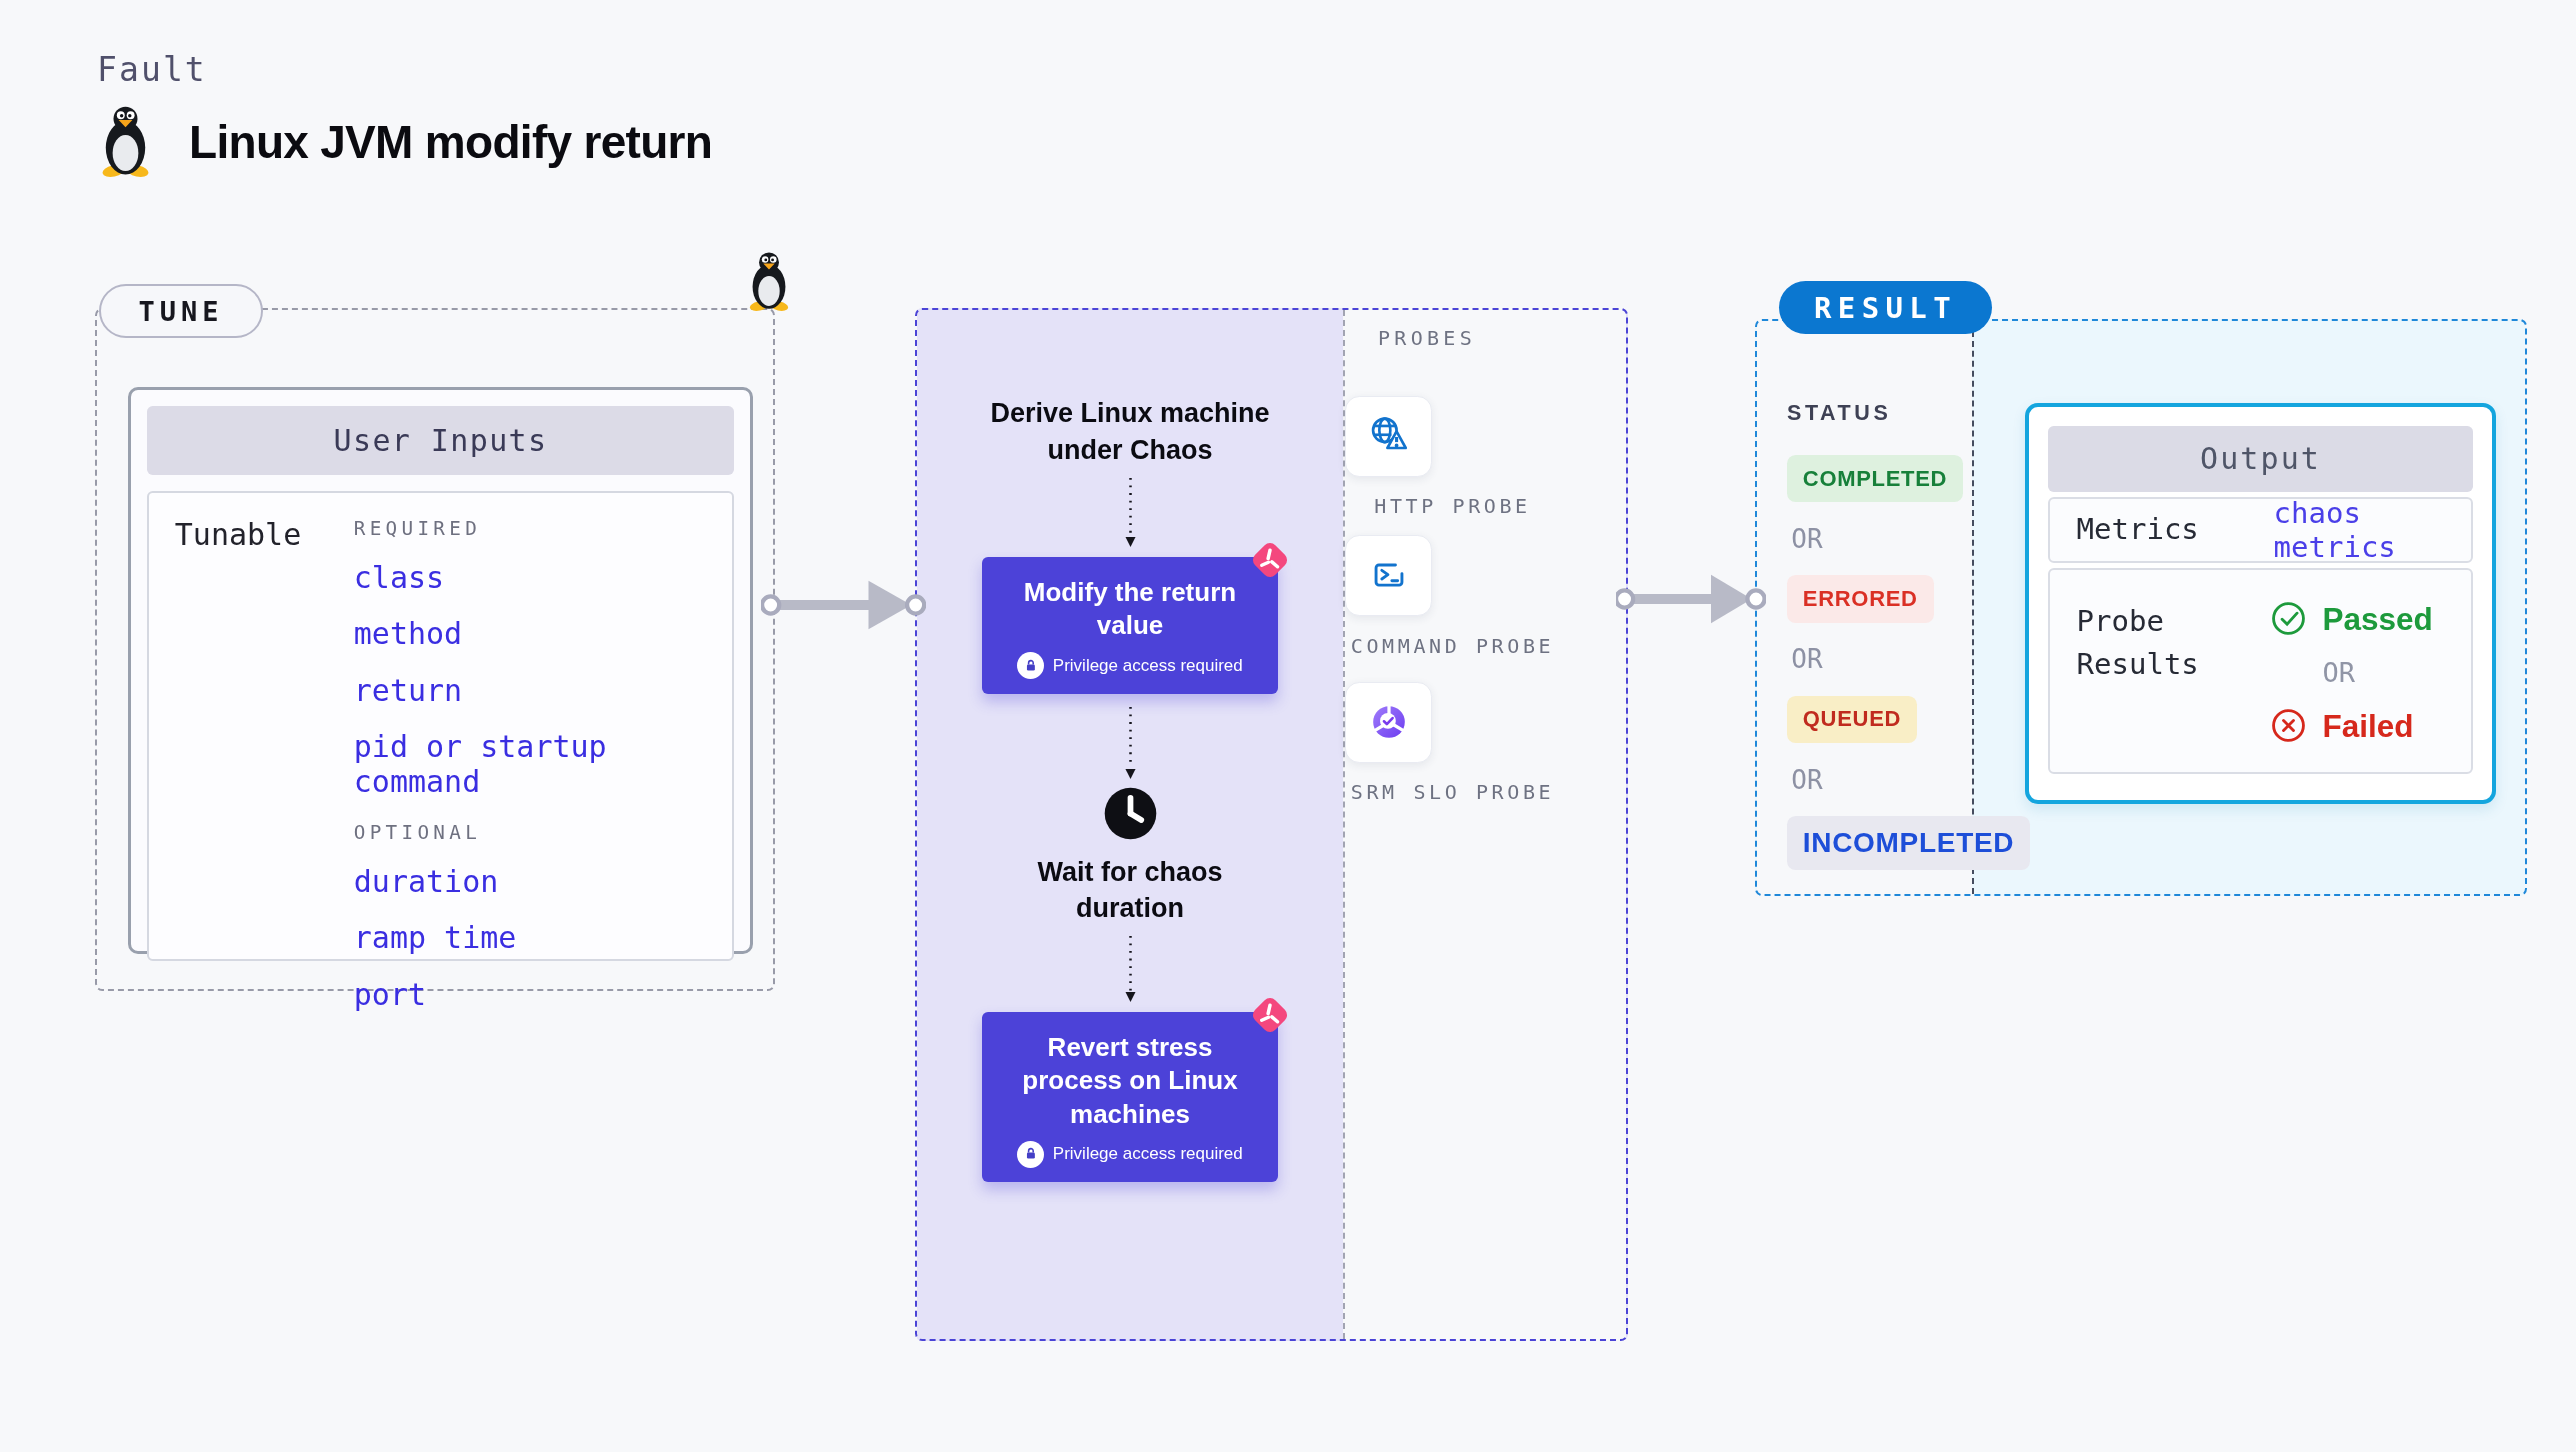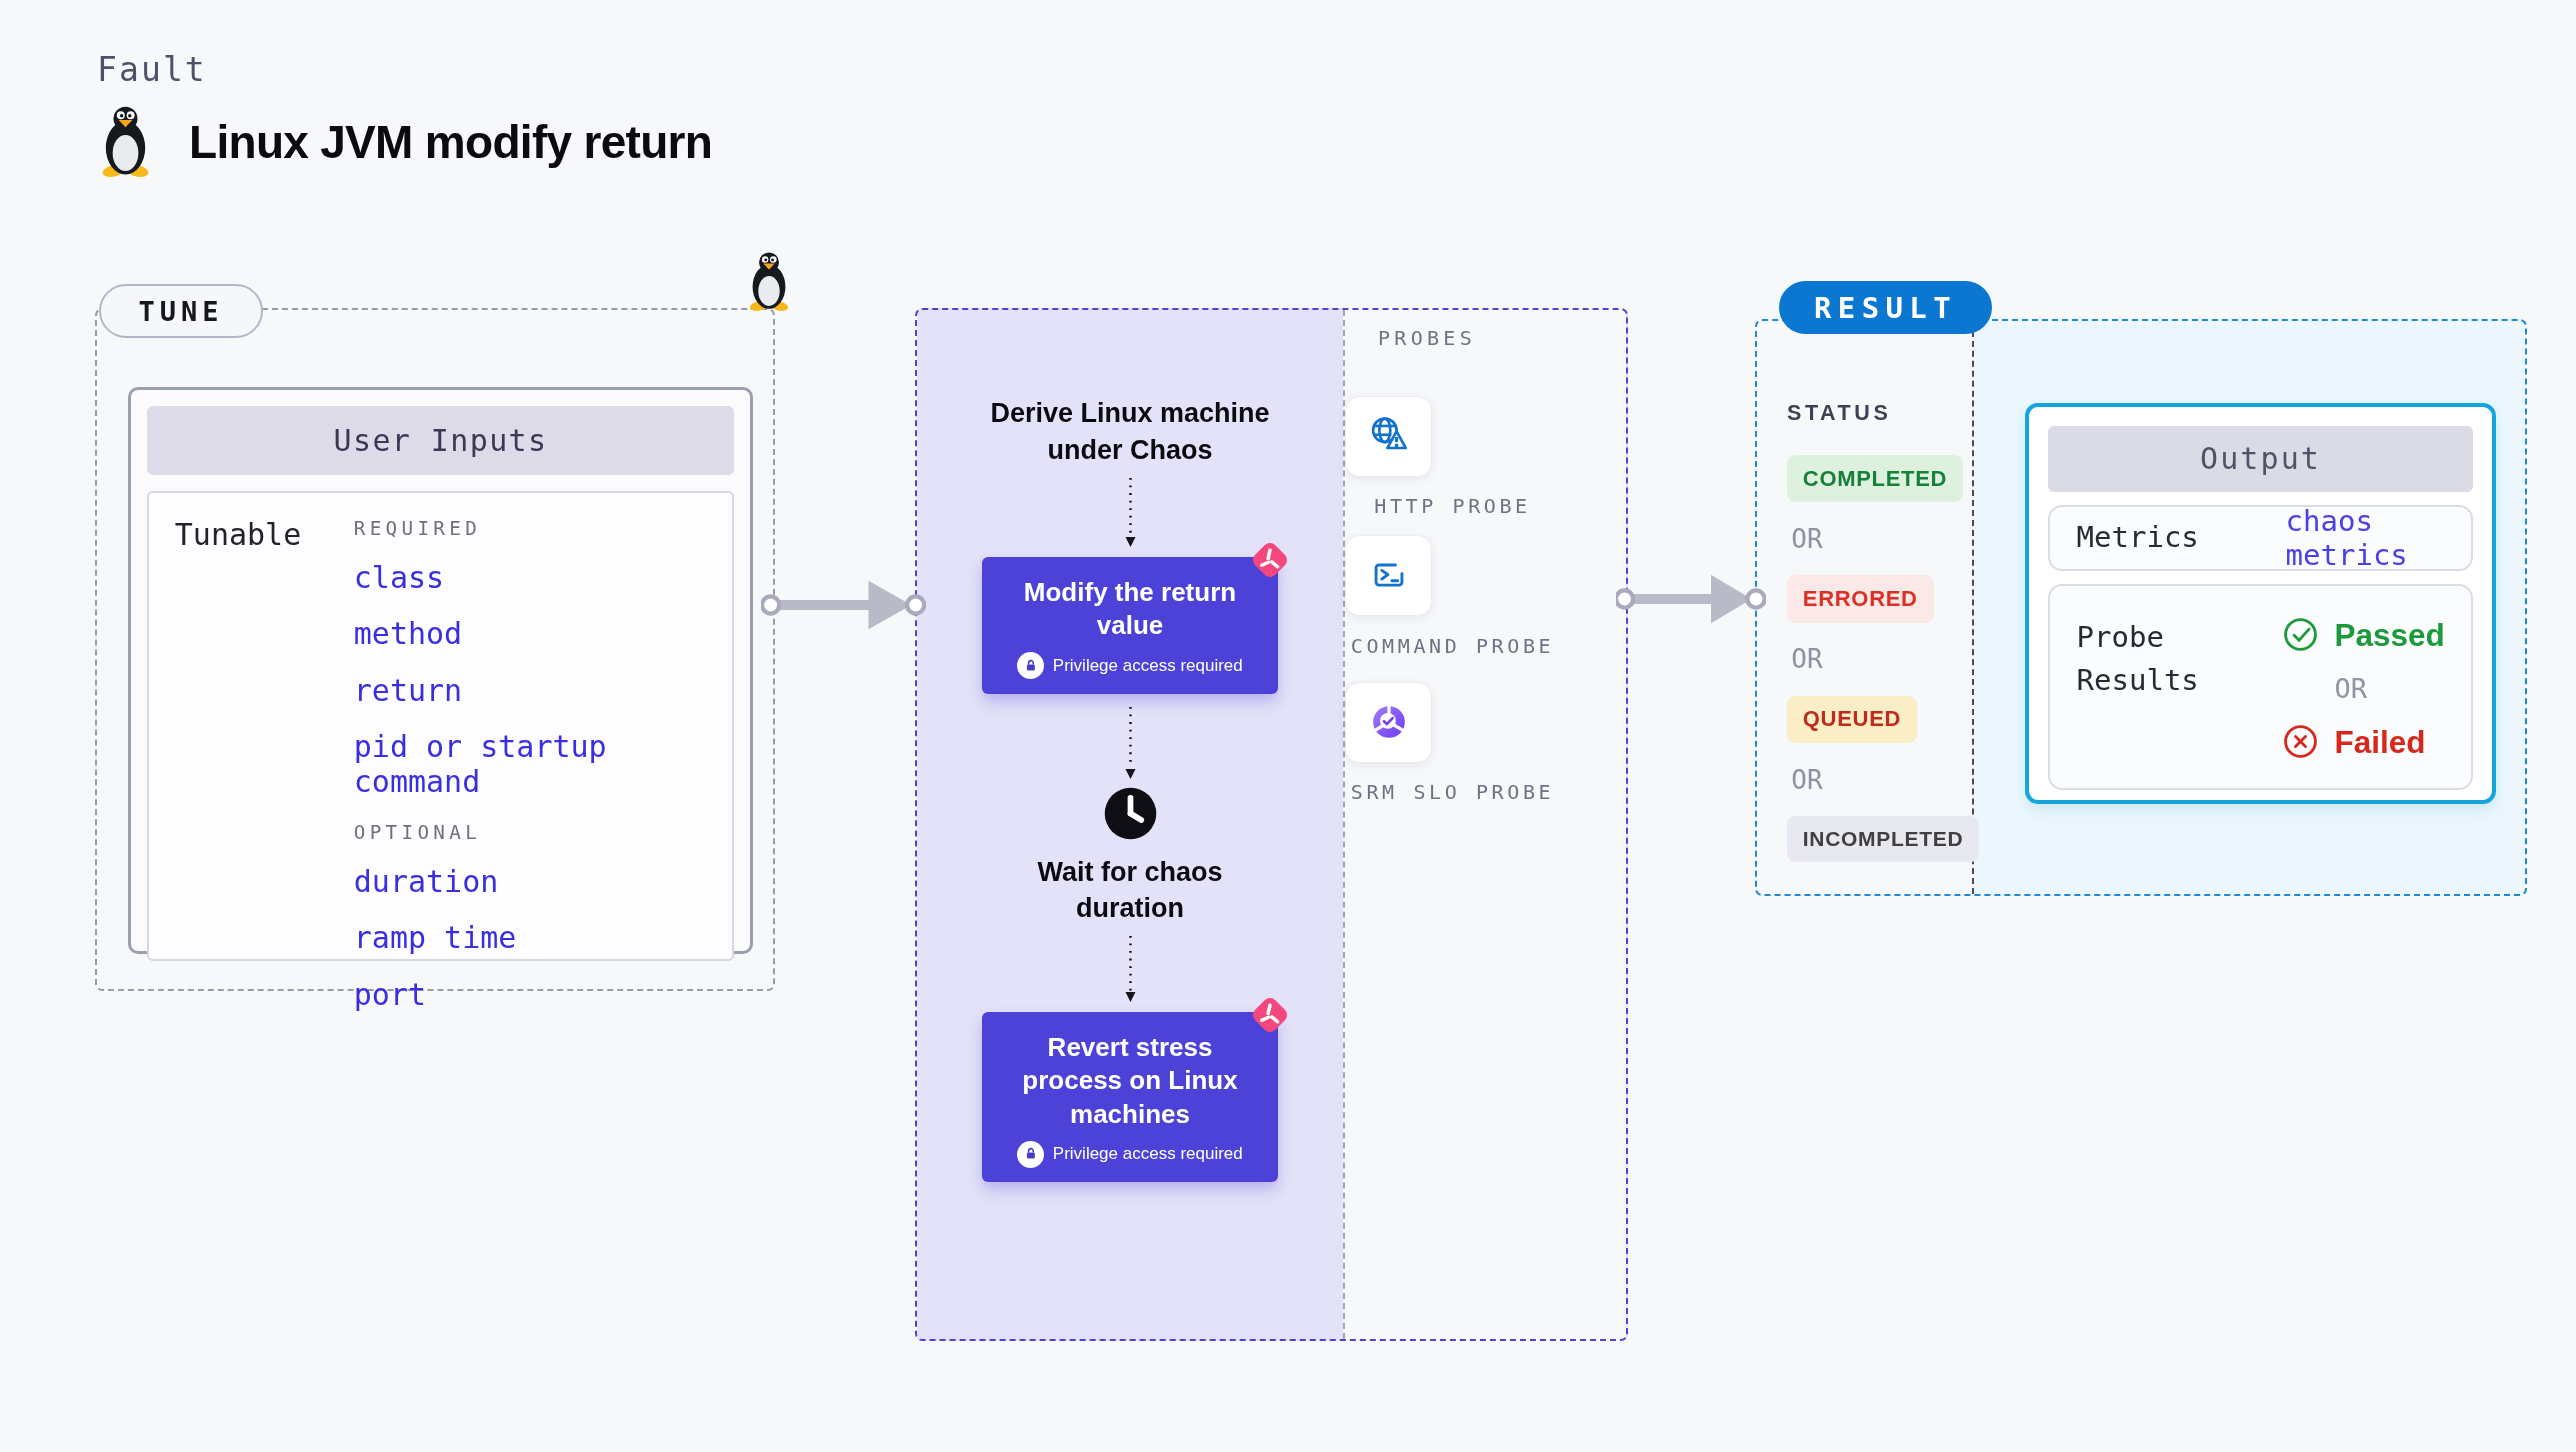--- a/index.html
+++ b/index.html
@@ -85,31 +85,31 @@
               border:2.9px dashed #1f88d9;border-radius:7.2px;
               background:linear-gradient(90deg,rgba(0,0,0,0) 0px,rgba(0,0,0,0) 215px,#ebf7fd 215px);}
   .result-divider{position:absolute;left:215px;top:0;height:100%;border-left:2.1px dashed #454c5e;}
   .status-col{position:absolute;left:0;top:0;width:215px;padding:80px 0 0 30px;box-sizing:border-box;}
   .status-heading{font-weight:700;font-size:21.5px;color:#3e4154;letter-spacing:3.6px;margin-bottom:29px;}
   .status-pill{display:inline-block;padding:10.7px 15.8px;border-radius:8.6px;font-weight:700;
                font-size:22px;letter-spacing:0.7px;margin-bottom:21.5px;}
   .st-success{background:#def1df;color:#17803a;}
   .st-error{background:#fbe9e8;color:#da3025;}
   .st-warning{background:#f9eec6;color:#c02b1f;}
-  .st-neutral{background:#e8e8f0;color:#404040;font-size:21px;}
+  .st-neutral{background:#e8e8f0;color:#1d4ed8;font-size:28px;}
   .status-or{font-family:"DejaVu Sans Mono",monospace;font-size:26px;color:#8d91a4;
              margin:0 0 21.5px 4.3px;}
   .output-card{position:absolute;left:268px;top:82px;width:471px;height:401px;box-sizing:border-box;
                background:#fff;border:4.3px solid #14a5de;border-radius:13px;padding:18.6px;
                box-shadow:0 5.7px 13px rgba(20,120,170,.12);}
   .output-header{height:66px;background:#dbdbe6;border-radius:5.7px;display:flex;align-items:center;
                  justify-content:center;font-family:"DejaVu Sans Mono",monospace;font-size:30px;
                  color:#4f5568;letter-spacing:2.1px;}
-  .output-row{margin-top:13px;border:2.1px solid #dadde5;border-radius:14px;background:#fbfcfe;
-              display:flex;align-items:center;padding:0 27px;box-sizing:border-box;gap:12px;}
+  .output-row{margin-top:5px;border:2.1px solid #dadde5;border-radius:6px;background:#fbfcfe;
+              display:flex;align-items:center;padding:0 27px;box-sizing:border-box;}
   .row-metrics{height:66px;}
   .row-probes{align-items:flex-start;padding-top:30px;padding-bottom:26px;}
   .output-label{font-family:"DejaVu Sans Mono",monospace;font-size:29px;color:#262a35;
                 width:147px;flex-shrink:0;line-height:1.5;}
   .metrics-value{font-family:"DejaVu Sans Mono",monospace;font-size:29px;color:#4a3fe8;
                  margin-left:50px;cursor:pointer;}
   .pr-col{display:flex;flex-direction:column;margin-left:50px;}
   .pr-row{display:flex;align-items:center;gap:15.8px;}
   .pr-passed{color:#1d9a3c;font-weight:700;font-size:31.5px;}
   .pr-failed{color:#d6281c;font-weight:700;font-size:31.5px;}

